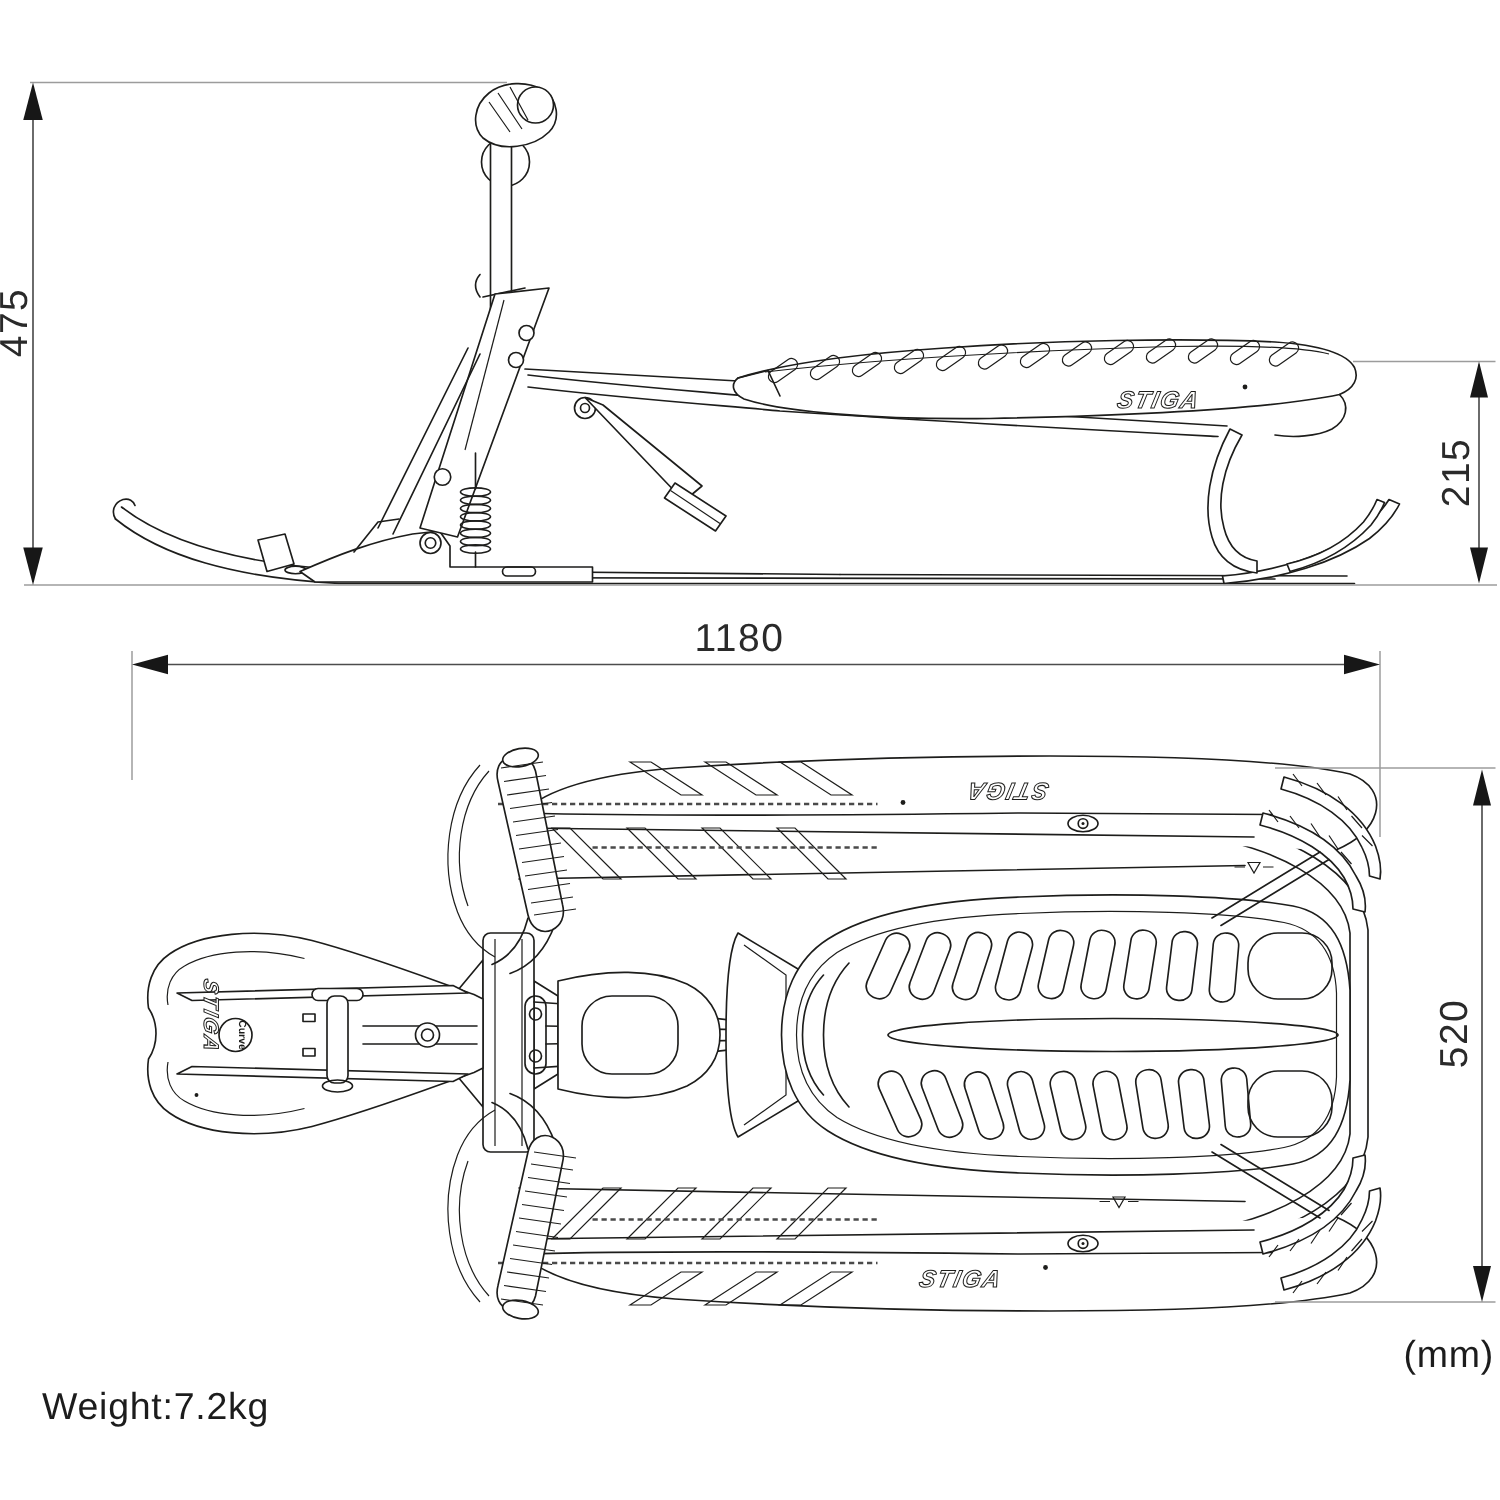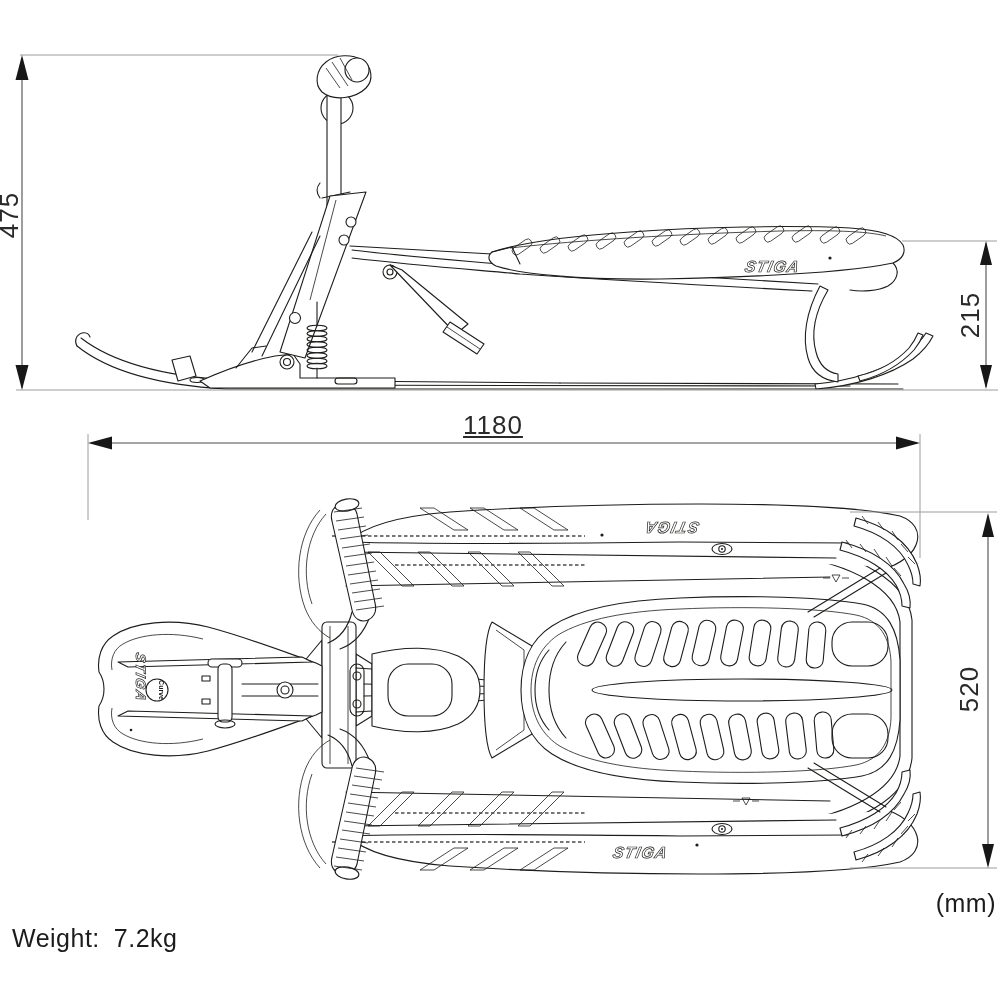--- a/index.html
+++ b/index.html
@@ -18,24 +18,24 @@
   .dash{stroke:#4a4a4a;stroke-width:1.6;fill:none;stroke-dasharray:3.5 2.5;}
   .logo{font-family:"Liberation Sans",sans-serif;font-weight:bold;font-style:italic;
         letter-spacing:1.2px;fill:#ffffff;stroke:#1d1d1b;stroke-width:0.7;}
   .badge{font-family:"Liberation Sans",sans-serif;font-weight:bold;fill:#1d1d1b;stroke:none;letter-spacing:0;}
   .dim-label{
     position:absolute;display:flex;align-items:center;justify-content:center;
     font-size:26px;letter-spacing:1px;color:#2a2a2a;white-space:nowrap;
   }
   .rot{transform:rotate(-90deg);}
   .footer-weight{
-    position:absolute;left:12px;top:924px;font-size:25px;color:#1c1c1c;
+    position:absolute;left:28px;top:924px;font-size:25px;color:#1c1c1c;
     display:flex;align-items:baseline;letter-spacing:0.5px;
   }
-  .footer-weight .val{margin-left:14px;}
+  .footer-weight .val{margin-left:0;}
   .footer-unit{
     position:absolute;right:4px;top:889px;font-size:25px;color:#1c1c1c;letter-spacing:0.5px;
   }
 </style>
 </head>
 <body>
 
 <div class="canvas">
 
 <svg width="1000" height="1000" viewBox="0 0 1000 1000">
@@ -281,21 +281,21 @@
     <path class="ar" d="M920,443 l-24,-6.5 v13 Z"></path>
     <path class="ar" d="M988,513 l-6,24 h12 Z"></path>
     <path class="ar" d="M988,868 l-6,-24 h12 Z"></path>
   </g>
 </svg>
 
 <div class="dim-label rot" style="left:-31px;top:201px;width:80px;height:28px;">475</div>
 
 <div class="dim-label rot" style="left:930px;top:301px;width:80px;height:28px;">215</div>
 
-<div class="dim-label" style="left:433px;top:411px;width:120px;height:28px;text-decoration:underline;">1180</div>
+<div class="dim-label" style="left:433px;top:411px;width:120px;height:28px;">1180</div>
 
 <div class="dim-label rot" style="left:929px;top:675px;width:80px;height:28px;">520</div>
 
 <div class="footer-weight">
   <span>Weight:</span>
   <span class="val">7.2kg</span>
 </div>
 
 <div class="footer-unit">(mm)</div>
 

